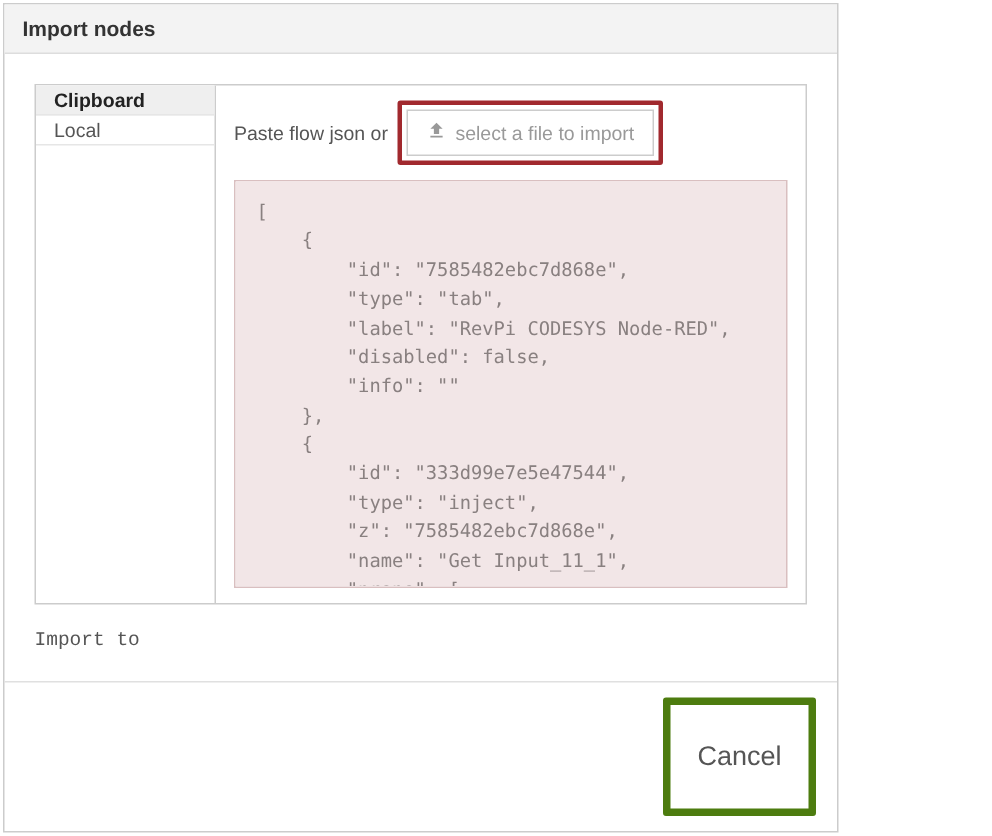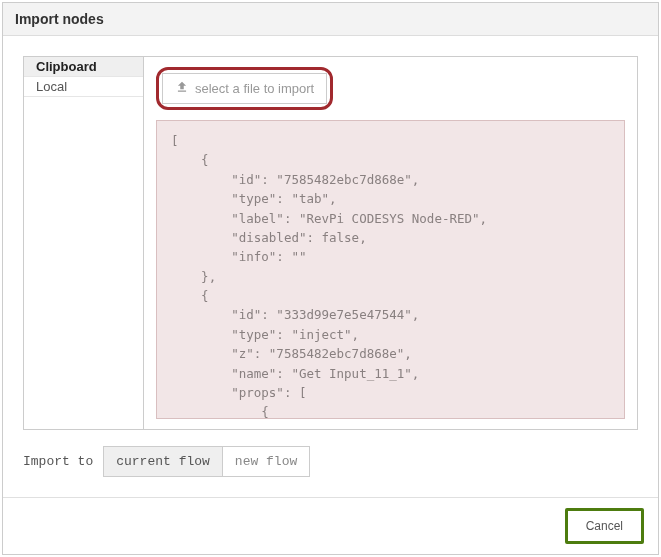--- a/index.html
+++ b/index.html
@@ -7,21 +7,21 @@
     font-family: "Helvetica Neue", Arial, sans-serif;
     font-size: 13px;
     color: #333;
     background: #fff;
     width: 661px;
     height: 557px;
     overflow: hidden;
   }
   .dialog {
     border: 1px solid #ccc;
-    width: 657px;
+    width: 557px;
     height: 553px;
     margin: 2px;
     display: flex;
     flex-direction: column;
   }
   .header {
     background: #f3f3f3;
     border-bottom: 1px solid #ddd;
     padding: 8px 12px;
     font-weight: bold;
@@ -67,21 +67,21 @@
   }
   .toprow {
     display: flex;
     align-items: center;
     gap: 6px;
     margin-bottom: 10px;
   }
   .paste-label { color: #555; font-size: 13px; }
   .file-btn-wrap {
     border: 3px solid #a1292e;
-    border-radius: 12px;
+    border-radius: 2px;
     padding: 3px;
   }
   .file-btn {
     border: 1px solid #ccc;
     background: #fff;
     color: #999;
     font-size: 13px;
     padding: 6px 12px;
     display: inline-flex;
     align-items: center;
@@ -126,23 +126,23 @@
   .seg:first-child { border-right: none; }
   .footer {
     border-top: 1px solid #e0e0e0;
     padding: 10px 14px;
     display: flex;
     justify-content: flex-end;
     align-items: center;
     gap: 8px;
   }
   .btn {
-    padding: 8px 18px;
-    font-size: 12px;
-    border: 3px solid #4d7c0f;
+    padding: 24px 18px;
+    font-size: 18px;
+    border: 5px solid #4d7c0f;
     background: #fff;
     color: #555;
     cursor: pointer;
     border-radius: 2px;
   }
   .import-wrap {
     border: 3px solid #a1292e;
     border-radius: 2px;
     padding: 2px;
   }
@@ -168,20 +168,21 @@
 
     <div class="upper">
 
       <div class="sidetabs">
         <div class="sidetab active">Clipboard</div>
         <div class="sidetab">Local</div>
       </div>
 
       <div class="right">
         <div class="toprow">
+          <span class="paste-label">Paste flow json or</span>
           <span class="file-btn-wrap">
             <span class="file-btn">
               <span>
                 <svg viewBox="0 0 24 24">
                     <path d="M9 16h6v-6h4l-7-7-7 7h4v6zm-4 2h14v2H5v-2z"></path>
                   </svg>
               </span>
               <span>select a file to import</span>
             </span>
           </span>
@@ -204,24 +205,20 @@
                 "p": "payload"
             }
         ],
         "repeat": "0.5",</textarea>
       </div>
 
     </div>
 
     <div class="lower">
       <span class="lower-label">Import to</span>
-      <div class="seg-group">
-        <div class="seg active">current flow</div>
-        <div class="seg">new flow</div>
-      </div>
     </div>
 
   </div>
 
   <div class="footer">
     <button class="btn">Cancel</button>
   </div>
 
 </div>
 

